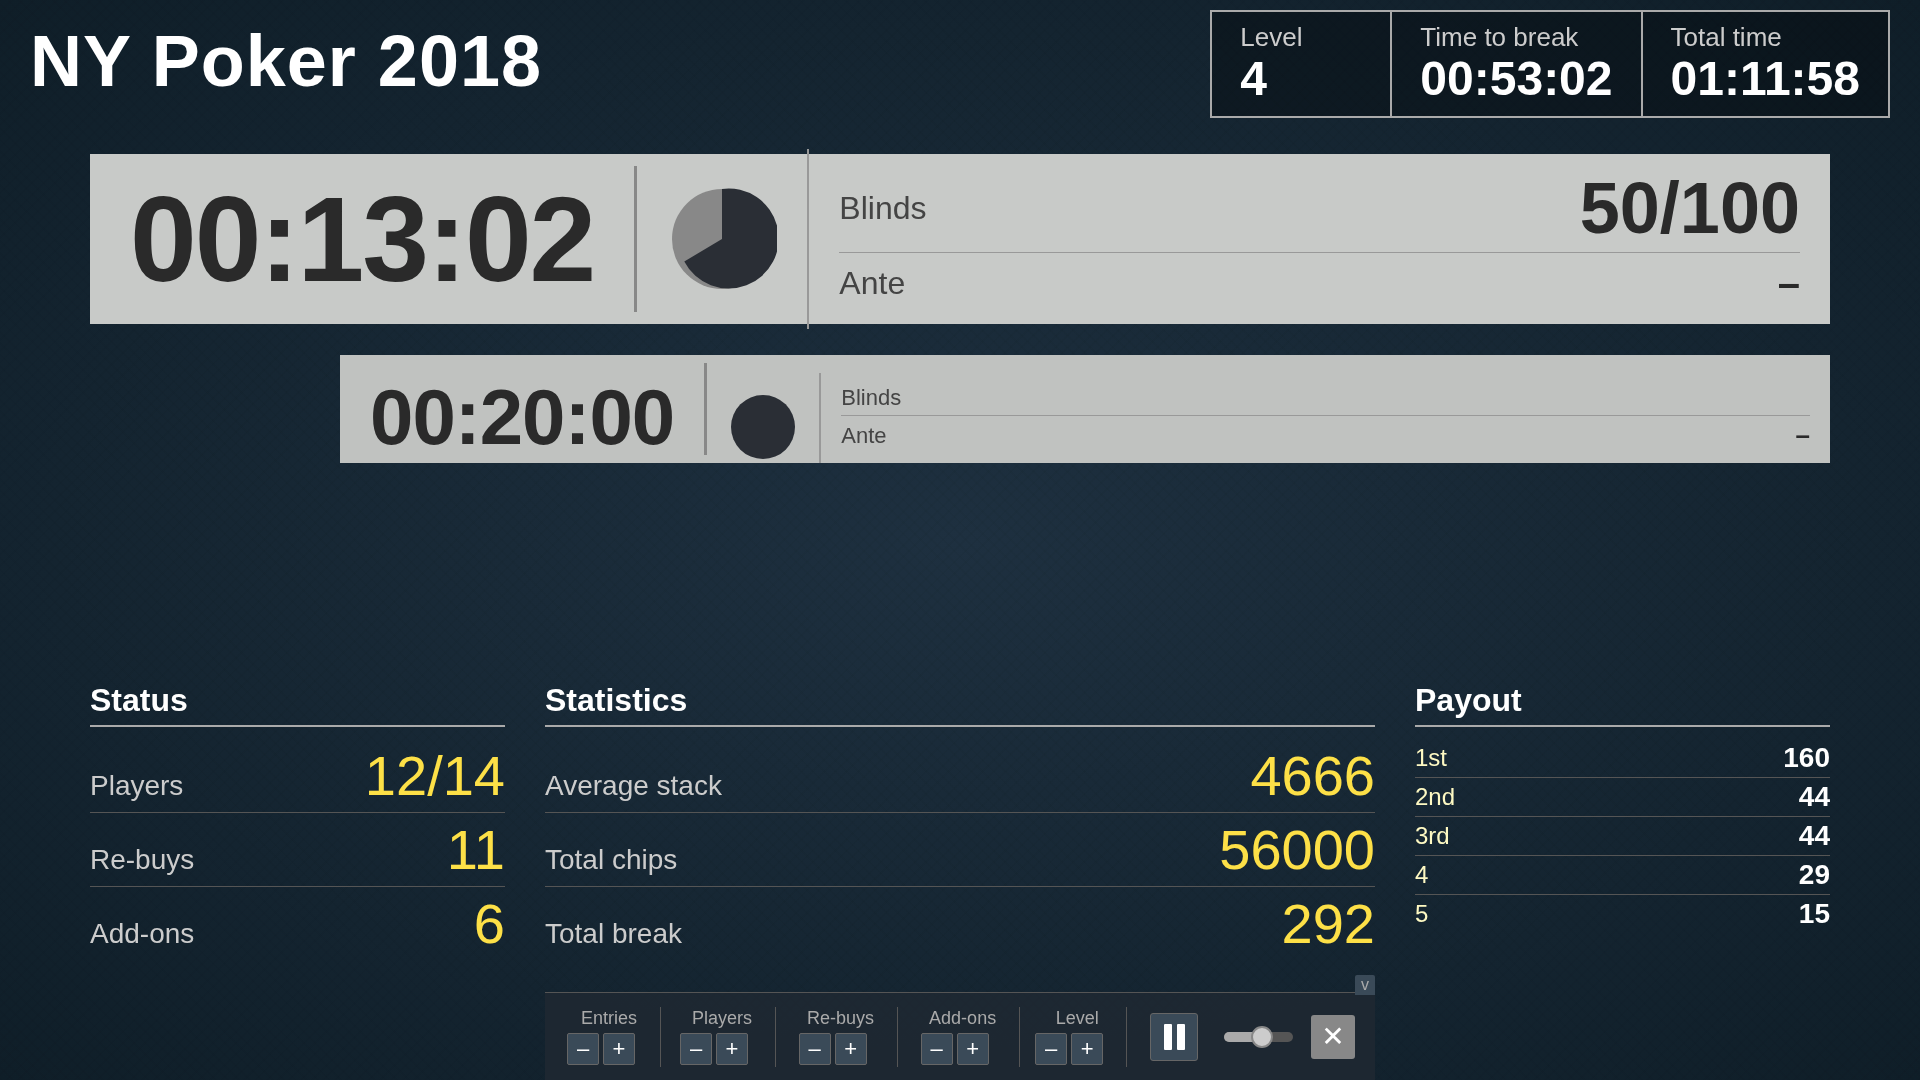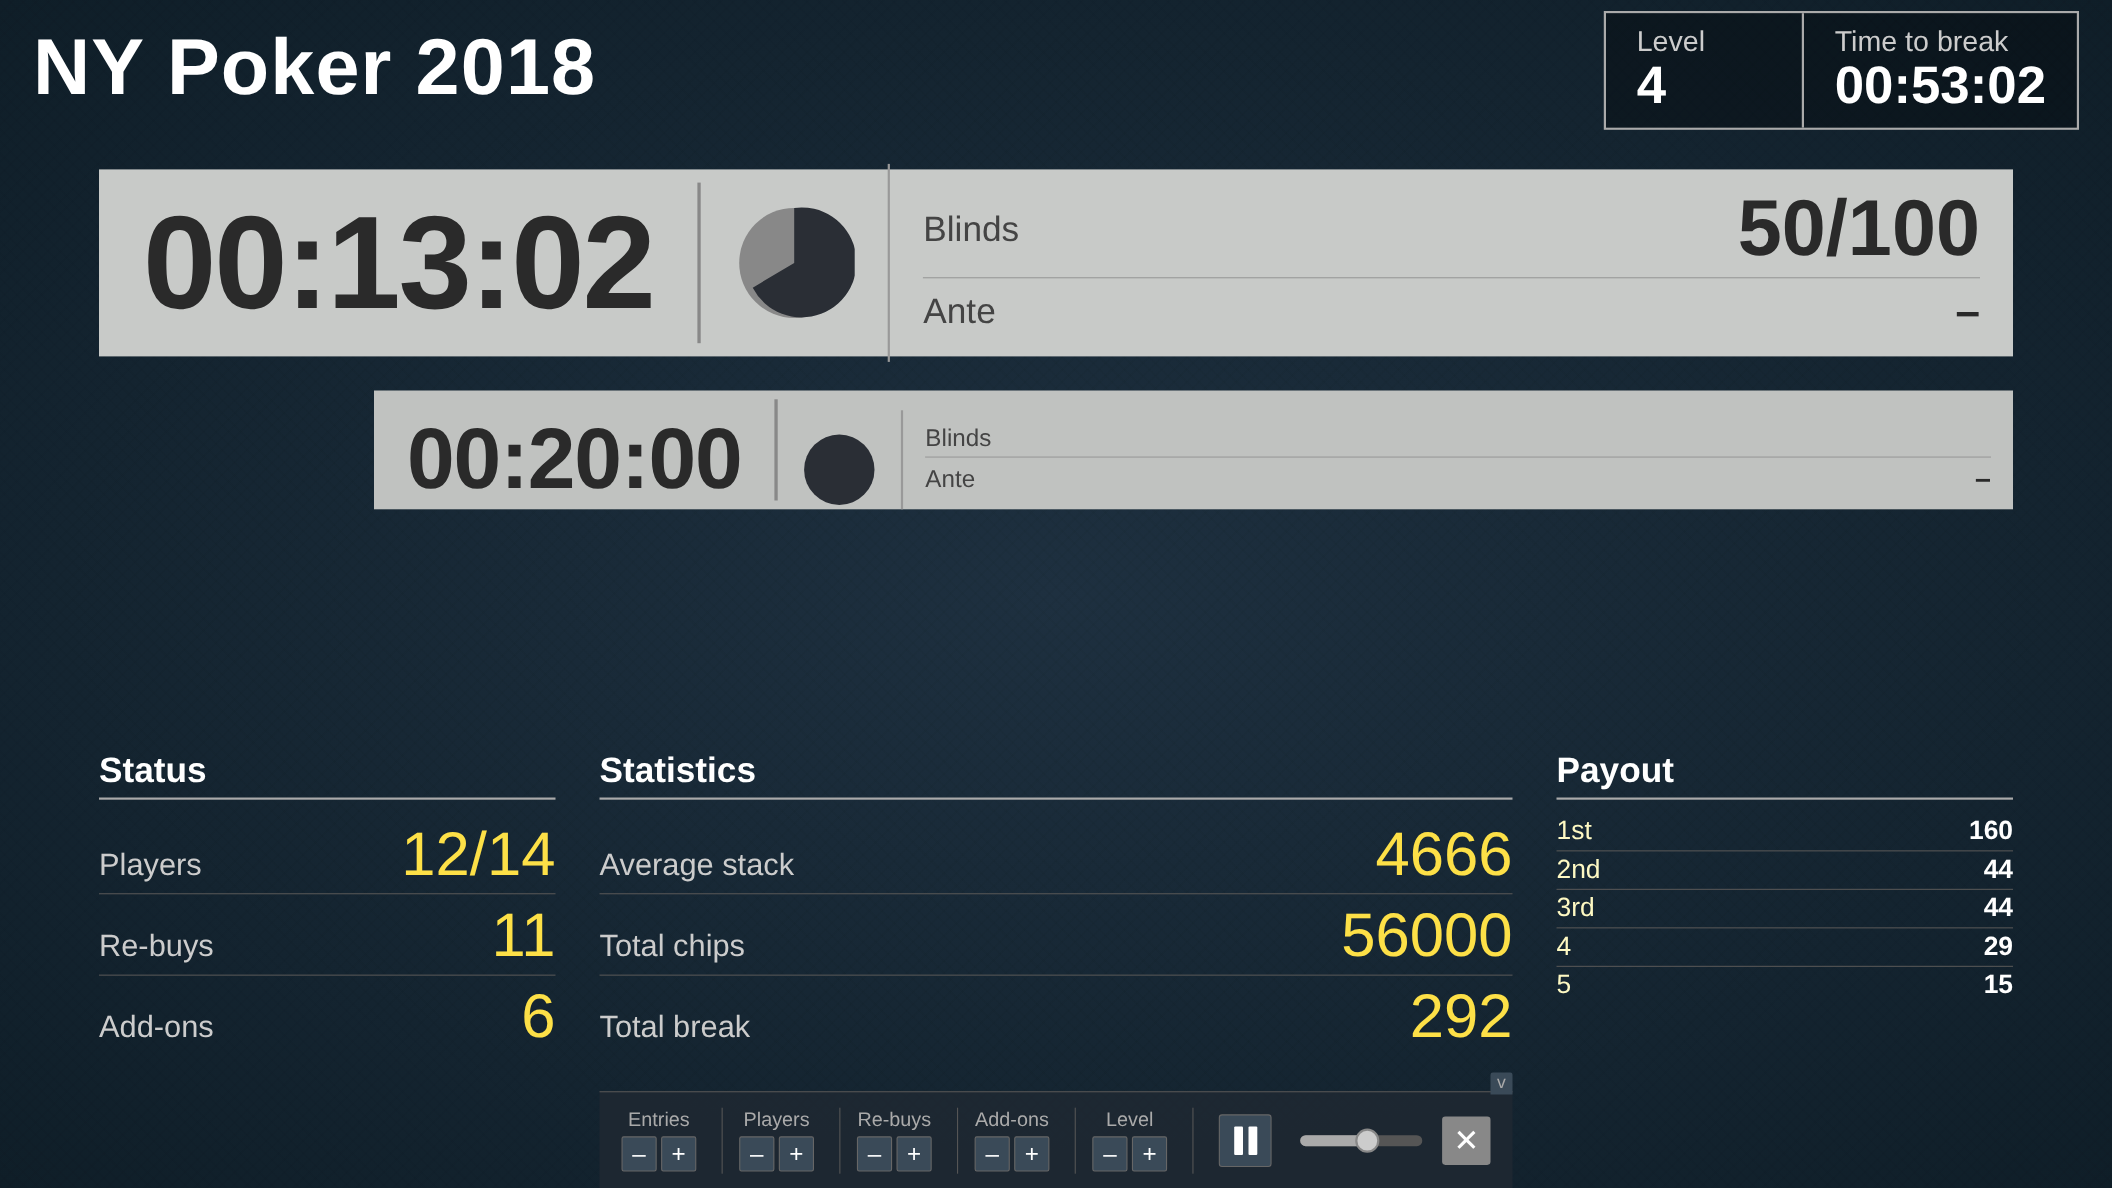--- a/index.html
+++ b/index.html
@@ -240,21 +240,21 @@
       font-size: 24px;
     }
     .payout-row:last-child { border-bottom: none; }
     .payout-place {
       color: #fef9c3;
       font-size: 24px;
     }
     .payout-amount {
       color: #fff;
       font-weight: 700;
-      font-size: 24px;
+      font-size: 28px;
     }
 
     
     .control-bar {
       position: absolute;
       bottom: 0;
       left: 50%;
       transform: translateX(-50%);
       width: 830px;
       height: 88px;
@@ -268,20 +268,21 @@
     .ctrl-group {
       display: flex;
       flex-direction: column;
       align-items: center;
       gap: 4px;
       margin-right: 8px;
     }
     .ctrl-group-label {
       font-size: 18px;
       color: #aaa;
+      margin-left: 16px;
     }
     .ctrl-buttons {
       display: flex;
       gap: 4px;
     }
     .ctrl-btn {
       width: 32px;
       height: 32px;
       background: #3a4a58;
       border: 1px solid #666;
@@ -379,20 +380,24 @@
 
 <div class="top-info">
   <div class="info-box">
     <div class="info-box-label">Level</div>
     <div class="info-box-value">4</div>
   </div>
   <div class="info-box">
     <div class="info-box-label">Time to break</div>
     <div class="info-box-value">00:53:02</div>
   </div>
+  <div class="info-box">
+    <div class="info-box-label">Total time</div>
+    <div class="info-box-value">01:11:58</div>
+  </div>
 </div>
 
 <div class="timer-card-main">
   <div class="timer-display">00:13:02</div>
   <div class="timer-divider"></div>
   <div class="pie-area">
     <svg class="pie-chart" viewBox="0 0 110 110">
       <circle cx="55" cy="55" r="50" fill="#888"></circle>
 
       <path d="M55,55 L55,5 A50,50 0 1,1 17.3,77.5 Z" fill="#2a2e35"></path>

